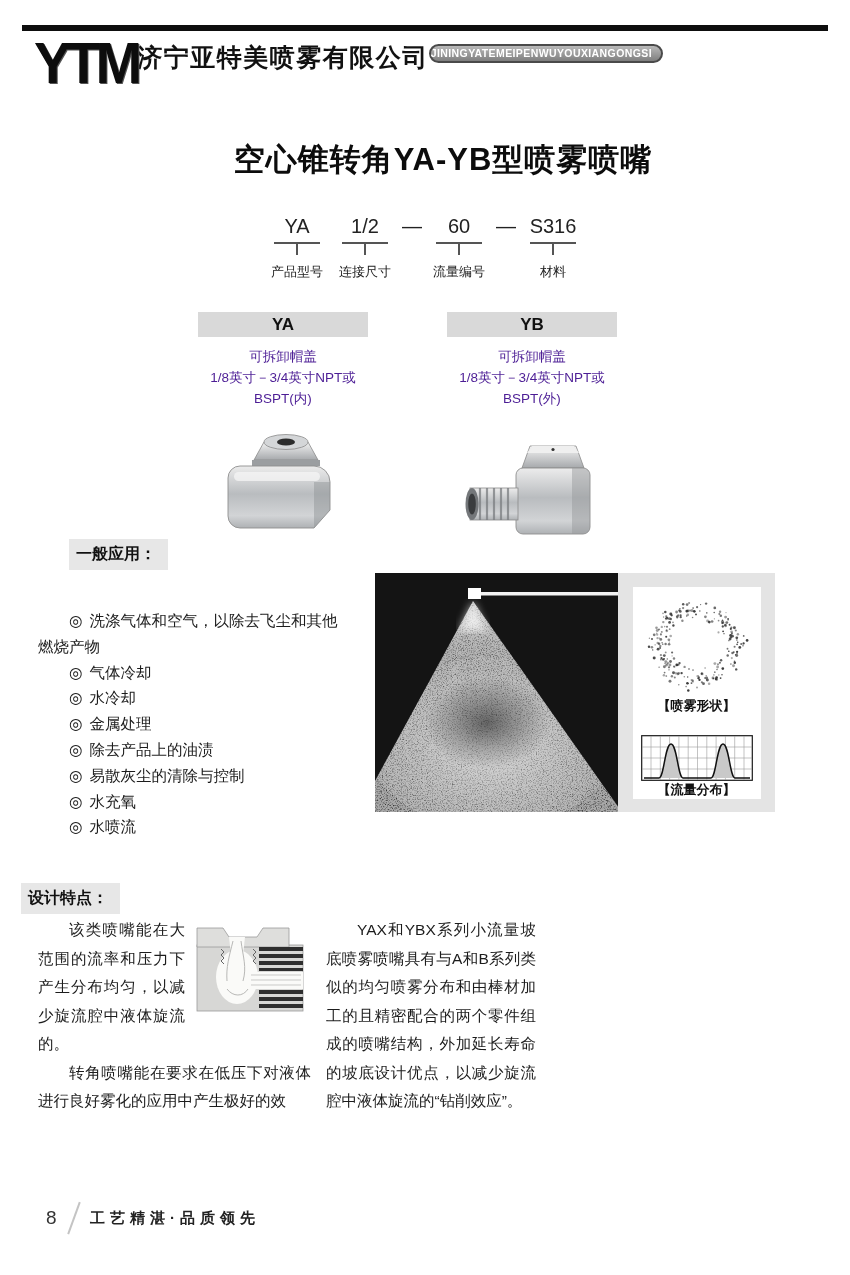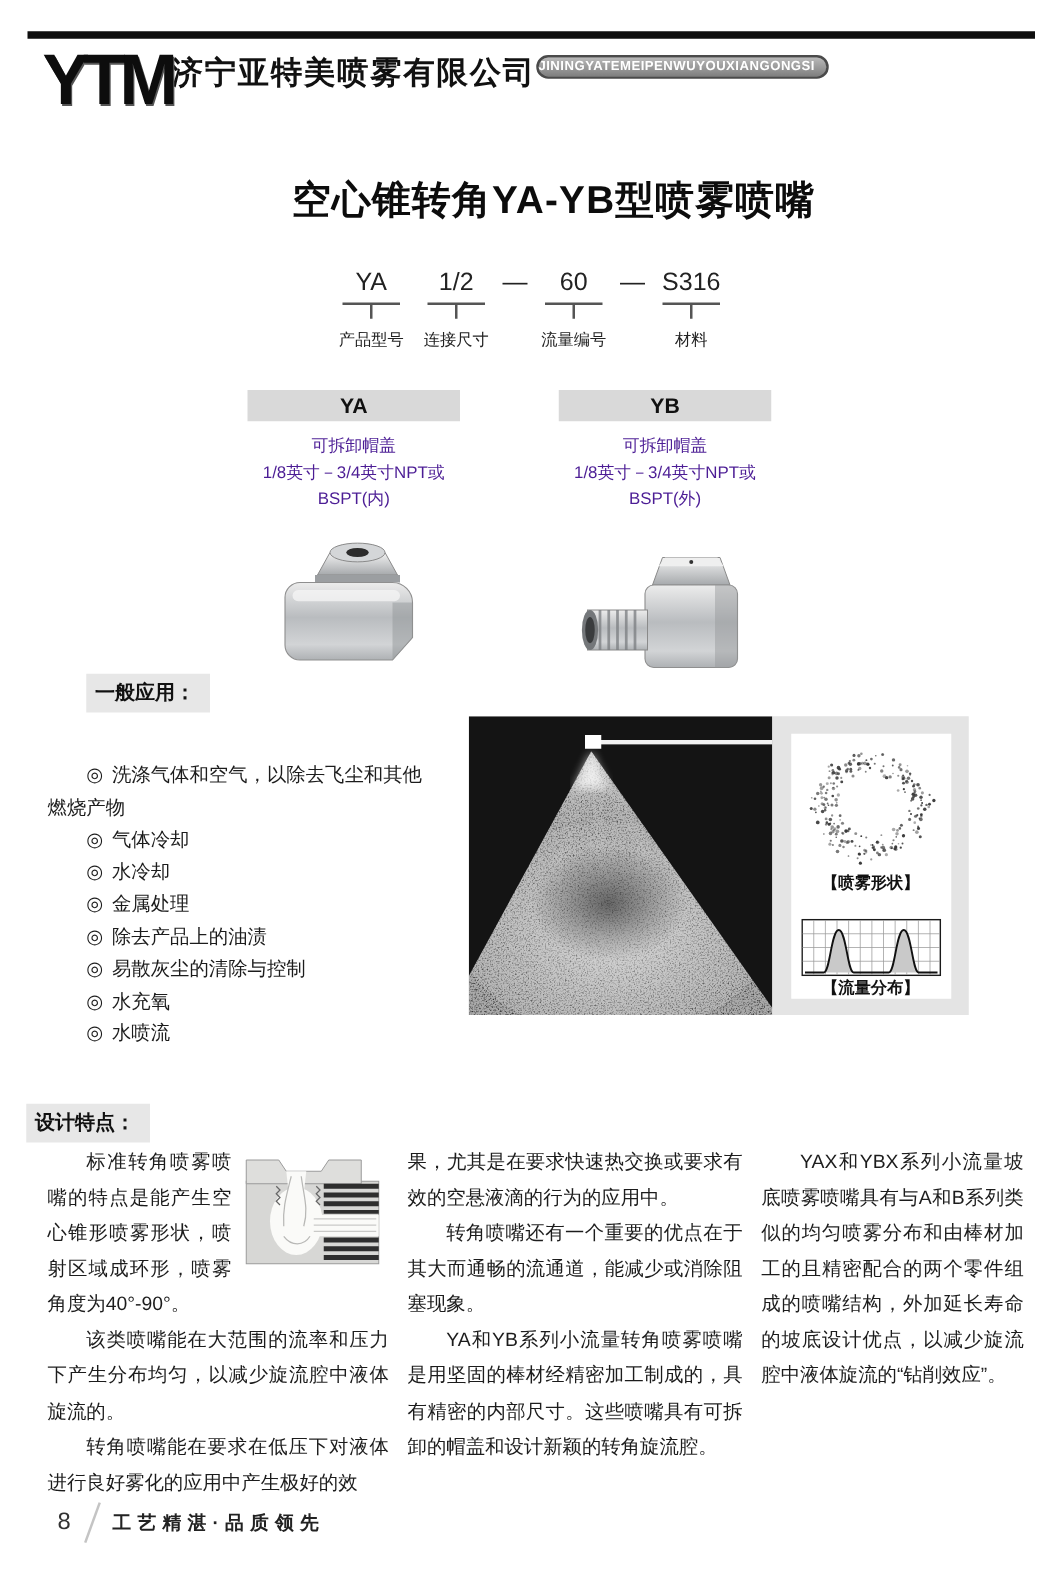--- a/index.html
+++ b/index.html
@@ -531,28 +531,22 @@
             <rect x="66" y="35" width="44" height="4"></rect>
           <rect x="66" y="42" width="44" height="4"></rect>
             <rect x="66" y="49" width="44" height="3"></rect>
           <rect x="66" y="71" width="44" height="4"></rect>
             <rect x="66" y="78" width="44" height="4"></rect>
           <rect x="66" y="85" width="44" height="4"></rect>
         </g>
         <path d="M28,30 l3,3 -3,3 3,3 -3,3 3,3" stroke="#666" fill="none" stroke-width="1"></path>
         <path d="M60,30 l3,3 -3,3 3,3 -3,3 3,3" stroke="#666" fill="none" stroke-width="1"></path>
       </svg>
-      <p class="indent">标准转角喷雾喷嘴的特点是能产生空心锥形喷雾形状，喷射区域成环形，喷雾角度为40°-90°。</p>
       <p class="indent">该类喷嘴能在大范围的流率和压力下产生分布均匀，以减少旋流腔中液体旋流的。</p>
       <p class="indent">转角喷嘴能在要求在低压下对液体进行良好雾化的应用中产生极好的效</p>
-    </div>
-    <div class="design-col col2">
-      <p>果，尤其是在要求快速热交换或要求有效的空悬液滴的行为的应用中。</p>
-      <p class="indent">转角喷嘴还有一个重要的优点在于其大而通畅的流通道，能减少或消除阻塞现象。</p>
-      <p class="indent">YA和YB系列小流量转角喷雾喷嘴是用坚固的棒材经精密加工制成的，具有精密的内部尺寸。这些喷嘴具有可拆卸的帽盖和设计新颖的转角旋流腔。</p>
     </div>
     <div class="design-col col3">
       <p class="indent">YAX和YBX系列小流量坡底喷雾喷嘴具有与A和B系列类似的均匀喷雾分布和由棒材加工的且精密配合的两个零件组成的喷嘴结构，外加延长寿命的坡底设计优点，以减少旋流腔中液体旋流的“钻削效应”。</p>
     </div>
   </div>
 
   <div class="footer">
     <div class="page-num">8</div>
     <div class="footer-slash"></div>
     <div class="tagline">工艺精湛·品质领先</div>

